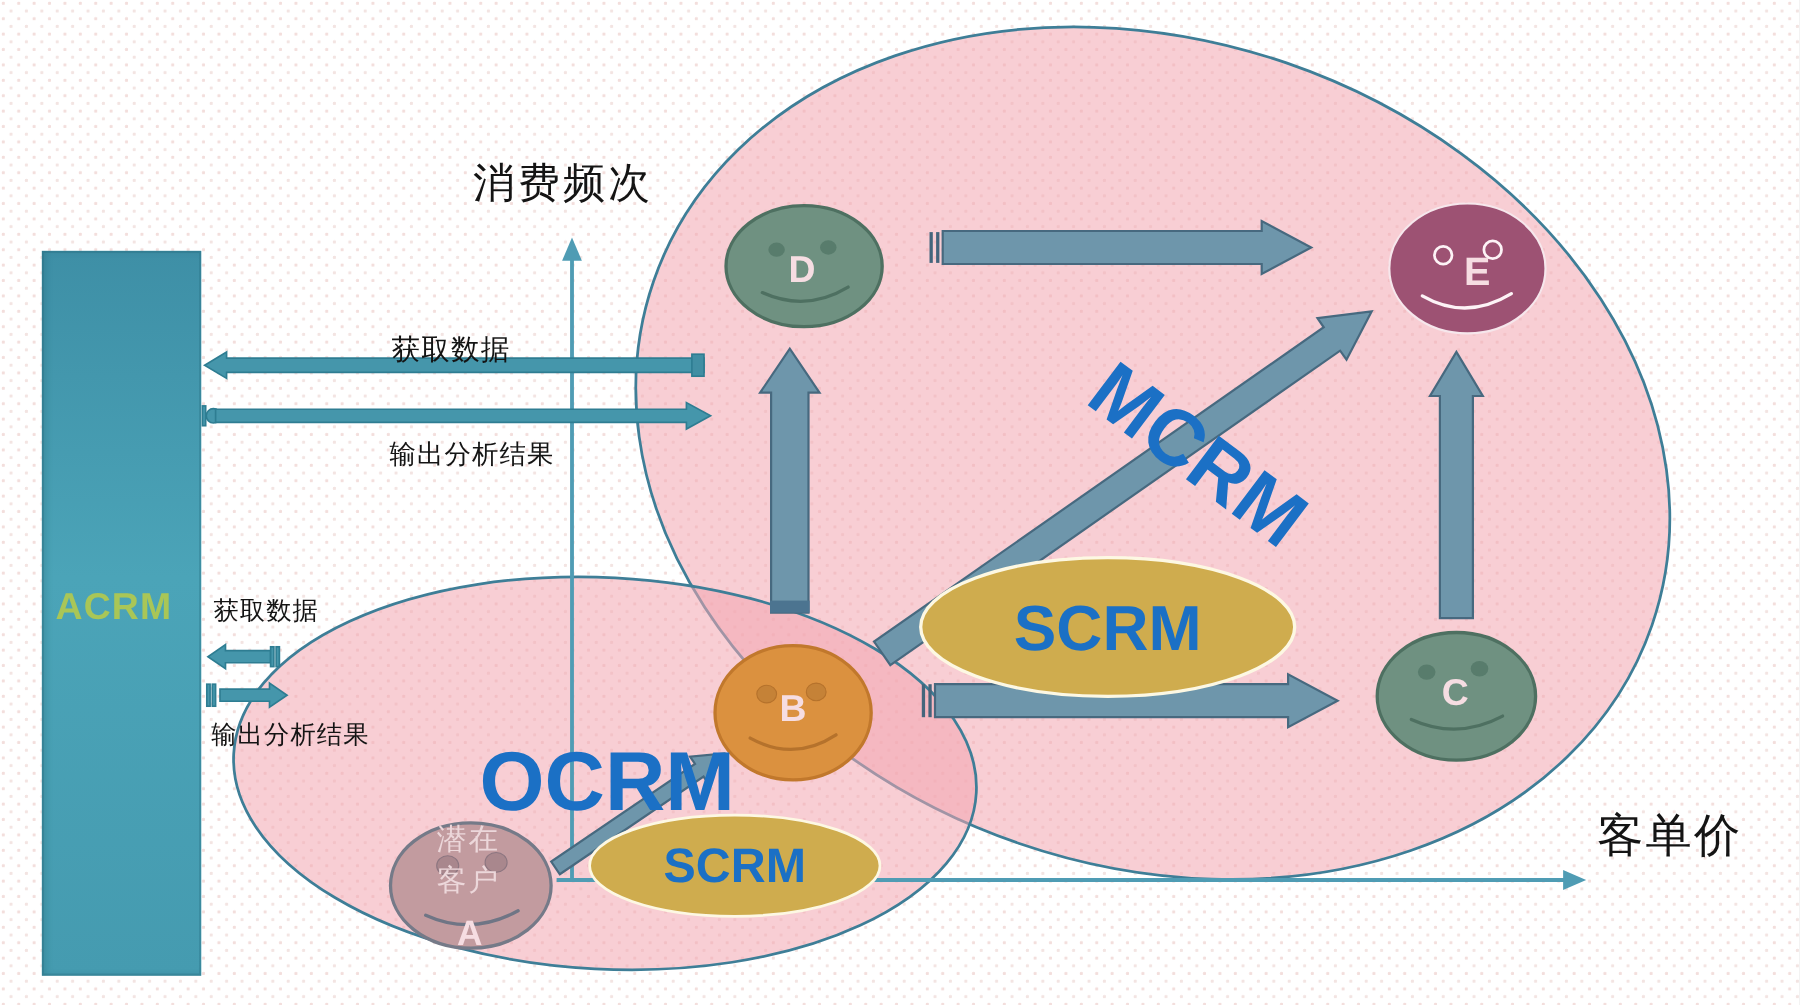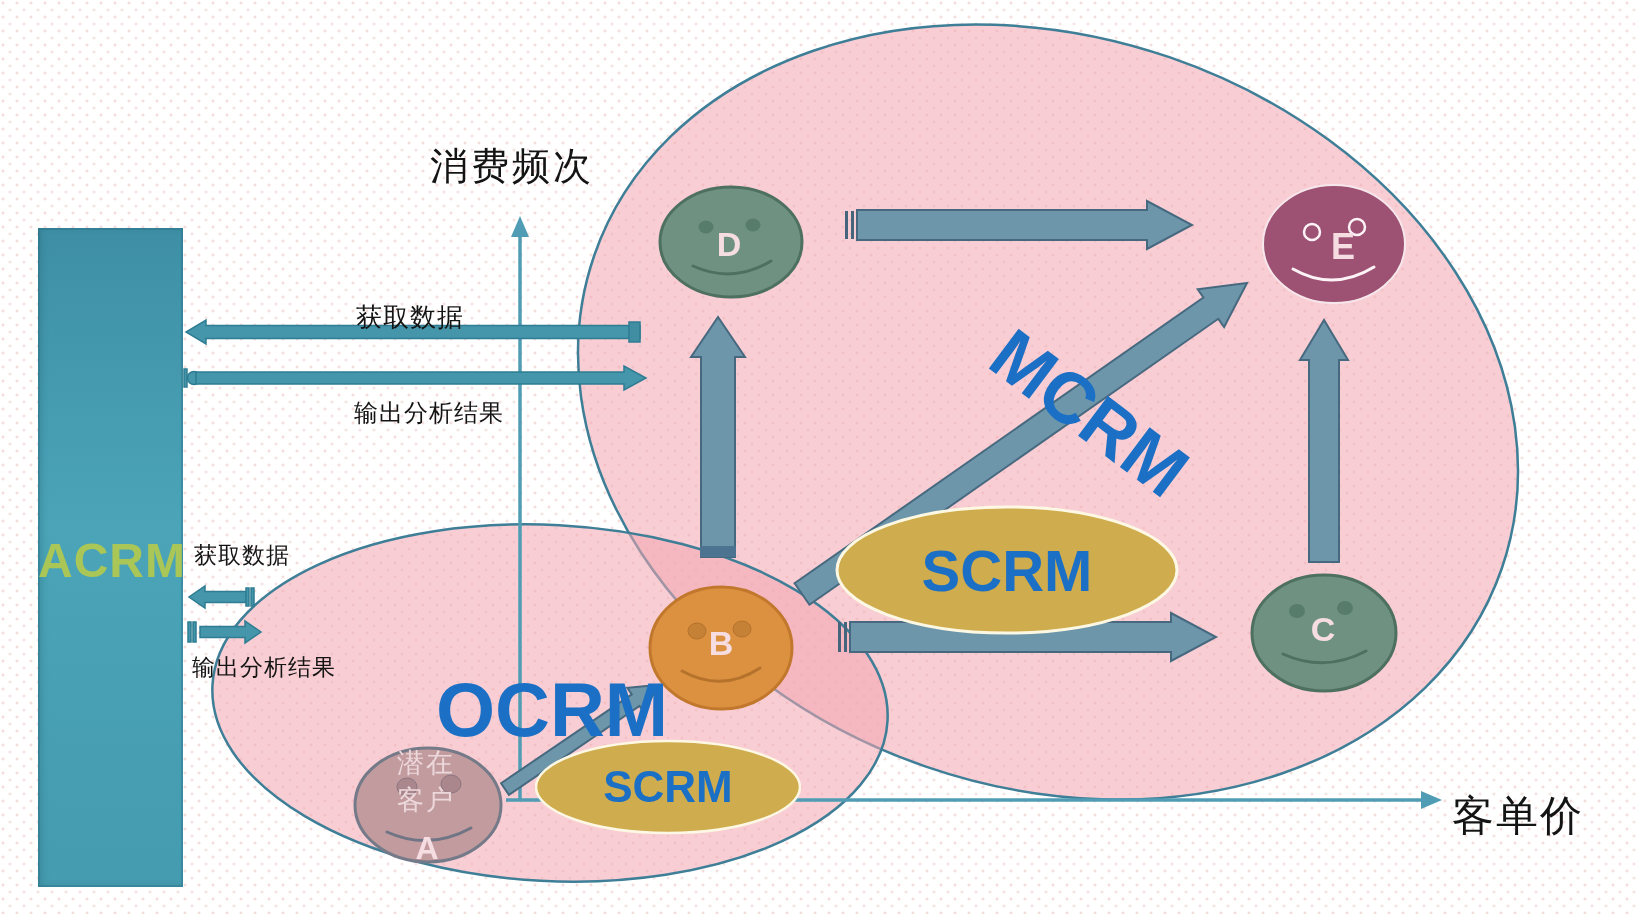--- a/index.html
+++ b/index.html
@@ -14,28 +14,28 @@
     font-family:"Liberation Sans", sans-serif;
   }
   .abs{position:absolute;}
   .cn{font-family:Liberation Sans, sans-serif;color:#141414;white-space:nowrap;}
   .acrm-box{
     left:38px;top:228px;width:145px;height:659px;
     background:linear-gradient(180deg,#3e8fa6 0%,#4ba4b8 45%,#459bb0 100%);
     box-shadow:inset 0 0 0 2px rgba(40,110,128,.35), inset 4px 0 6px rgba(30,90,105,.25);
   }
   .acrm-label{
-    left:38px;top:533px;width:131px;
-    font-size:48px;font-weight:bold;color:#a9c657;letter-spacing:1px;
+    left:38px;top:533px;width:131px;text-align:center;
+    font-size:34px;font-weight:bold;color:#a9c657;letter-spacing:1px;
   }
   svg text{font-family:"Liberation Sans", sans-serif;}
   .crm-word{fill:#1b70c5;font-weight:bold;}
   .face-letter{fill:#f6dde2;font-weight:bold;}
   .lbl-axis-y{left:430px;top:141px;font-size:38px;letter-spacing:3px;}
-  .lbl-axis-x{left:1452px;top:788px;font-size:42px;letter-spacing:2px;}
+  .lbl-axis-x{left:1452px;top:732px;font-size:42px;letter-spacing:2px;}
   .lbl-flow{font-size:25px;letter-spacing:1px;}
 </style>
 </head>
 <body>
 
 <div class="canvas">
 
   <div class="abs acrm-box"></div>
   <div class="abs acrm-label">ACRM</div>
 

